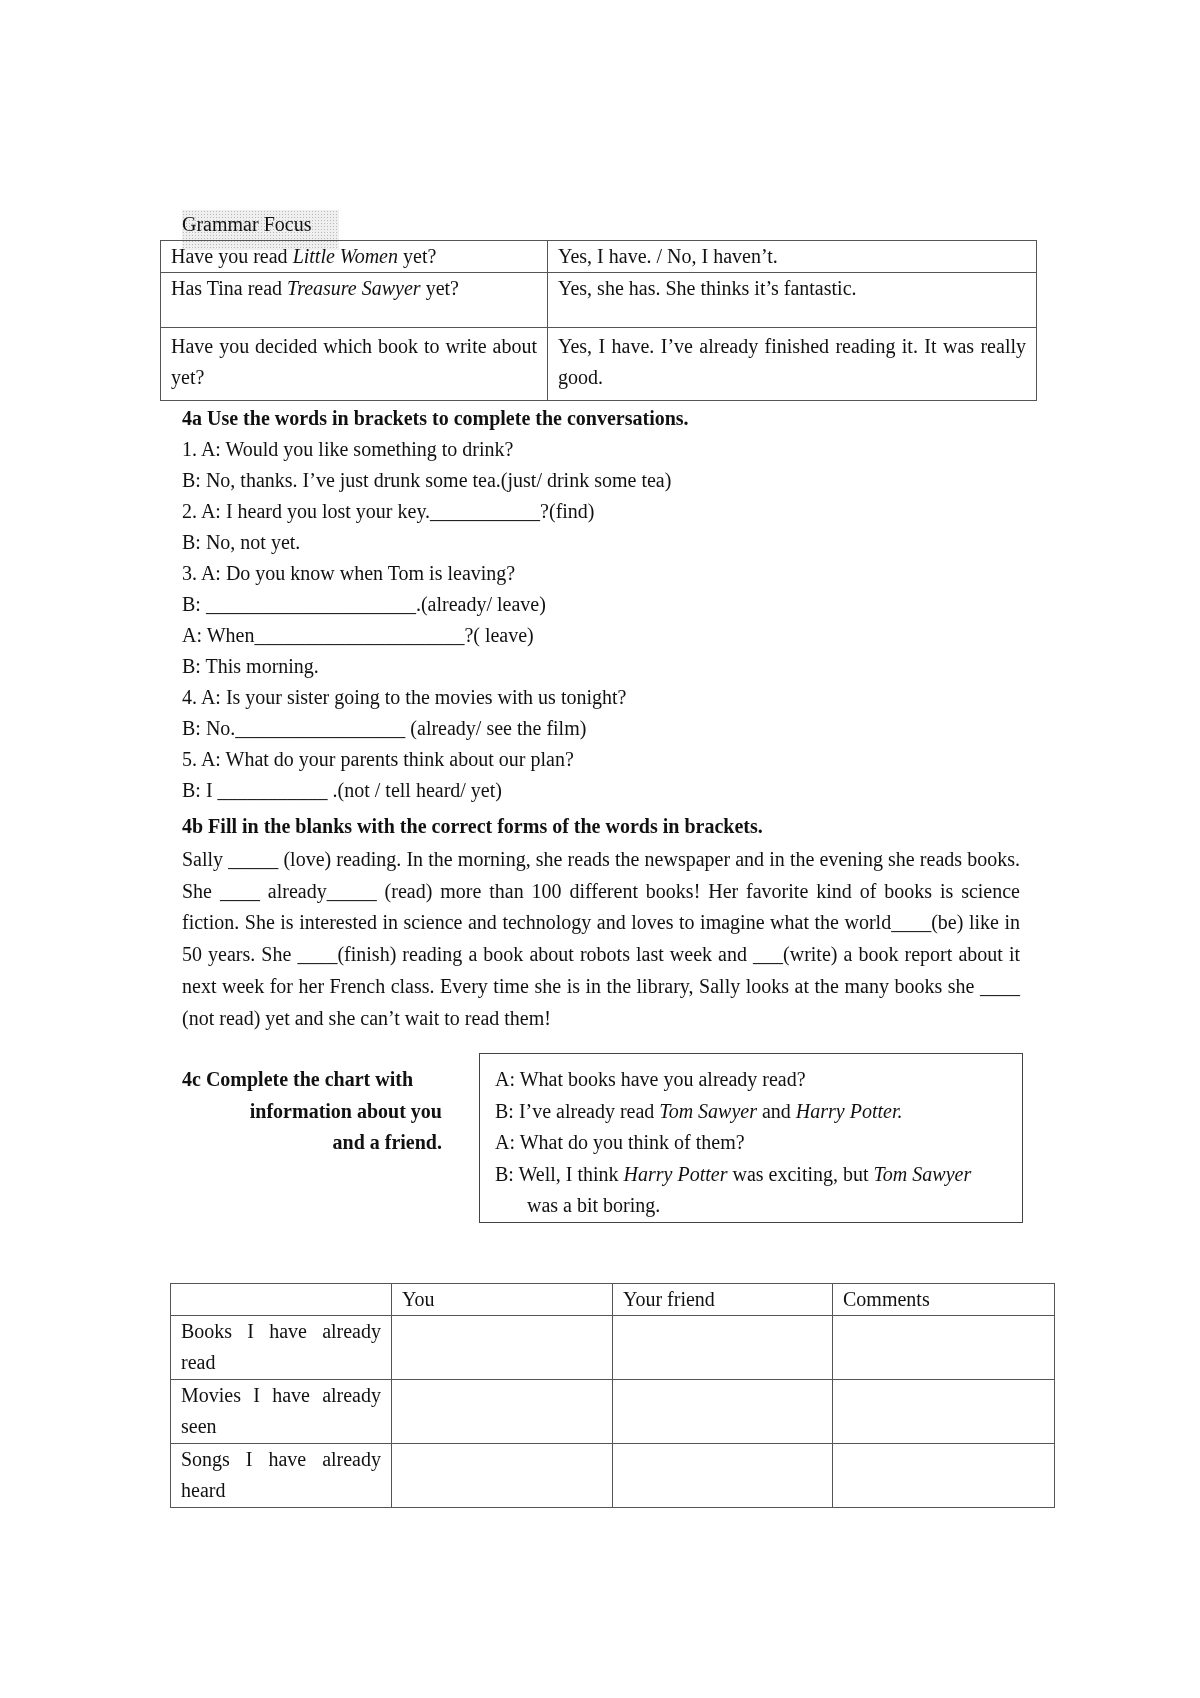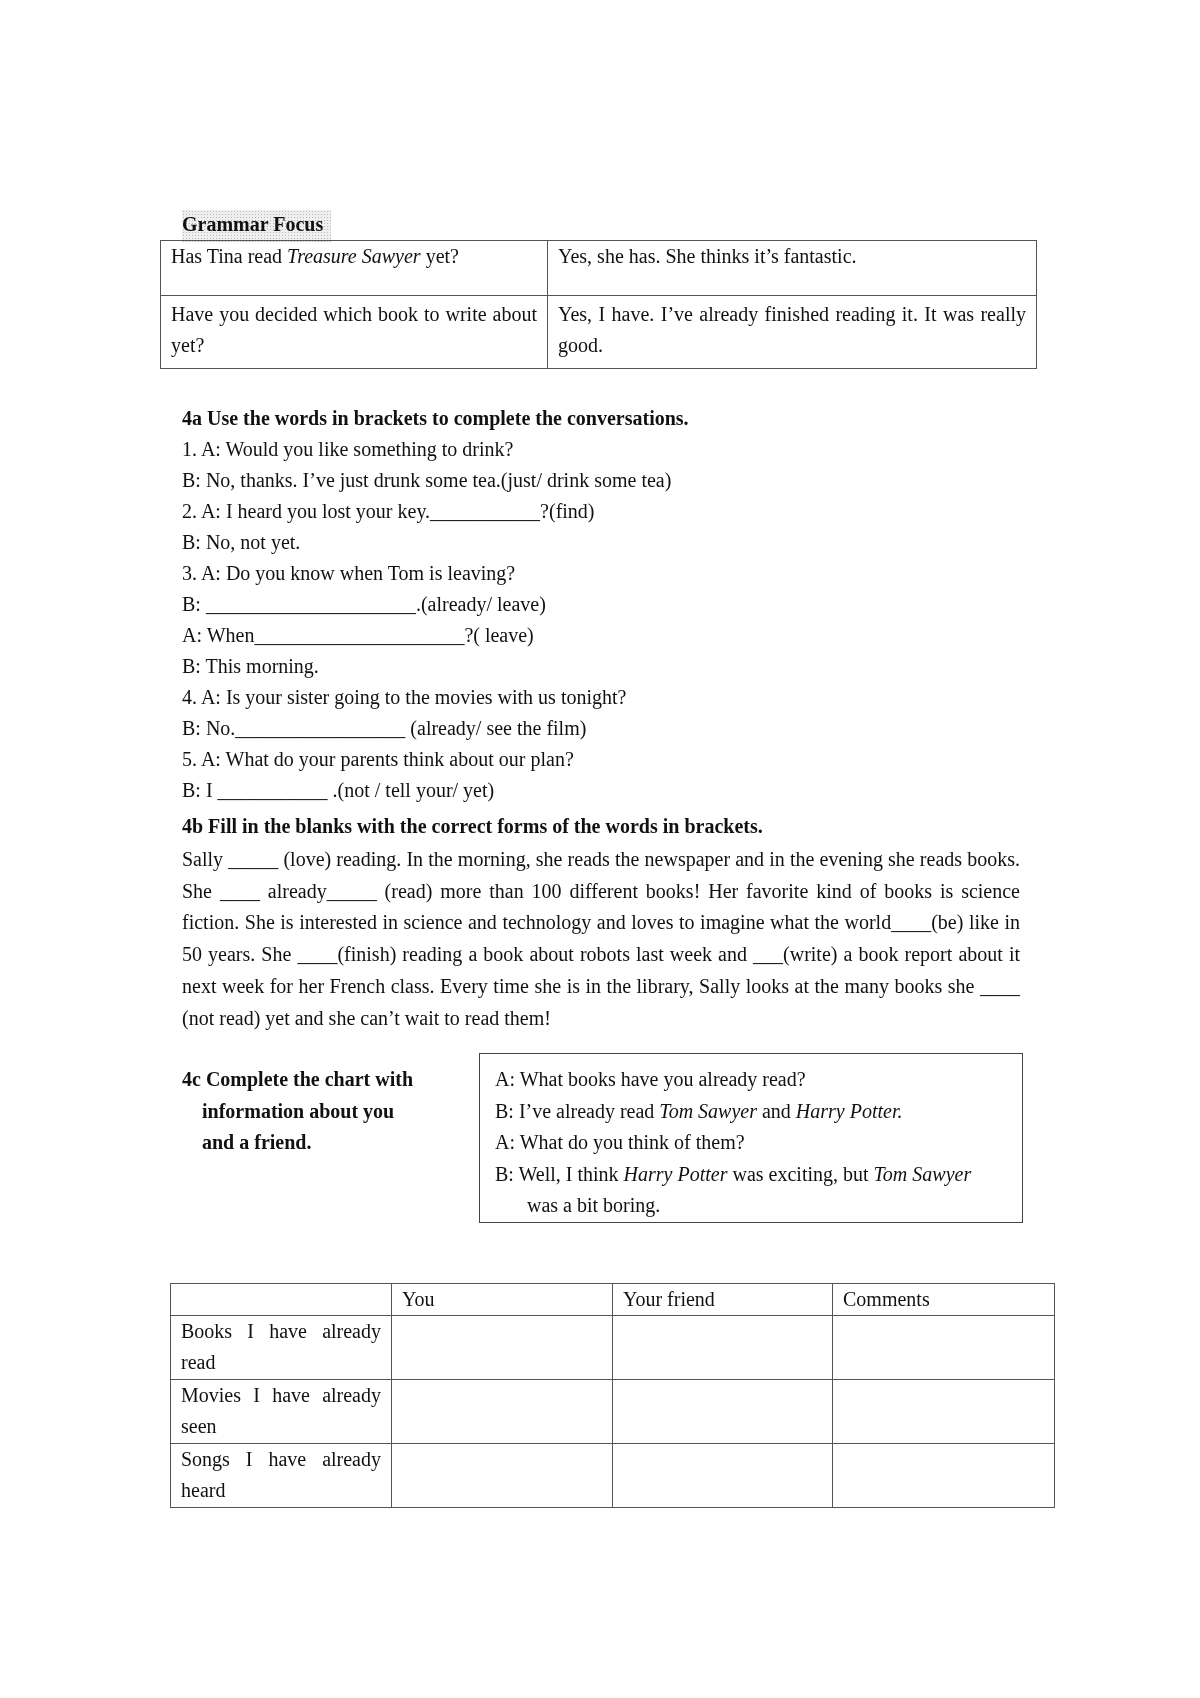--- a/index.html
+++ b/index.html
@@ -8,39 +8,39 @@
     font-family: "Liberation Serif", "DejaVu Serif", serif;
     color: #111;
     font-size: 20px;
   }
   .line { position: absolute; left: 182px; white-space: nowrap; line-height: 30px; height: 30px; }
   .bold { font-weight: bold; }
   i { font-style: italic; }
 
   
   .gf-title {
-    position: absolute; left: 182px; top: 210px; height: 32px; line-height: 28px;
-    padding-right: 8px; font-weight: bold; font-size: 20px;
+    position: absolute; left: 182px; top: 210px; height: 40px; line-height: 28px;
+    padding-right: 28px; font-weight: normal; font-size: 20px;
     background-image: radial-gradient(#b9b9b9 0.8px, transparent 0.9px);
     background-size: 3px 3px; background-color: #efefef;
   }
   table { border-collapse: collapse; position: absolute; table-layout: fixed; }
   table td { border: 1.5px solid #555; vertical-align: top; padding: 0 10px; line-height: 31px; }
   .gf-table { left: 160px; top: 240px; width: 876px; }
   .gf-table td { text-align: justify; text-align-last: left; }
 
   
   .para4b {
     position: absolute; left: 182px; top: 844px; width: 838px;
     line-height: 31.7px; text-align: justify; font-size: 20px;
   }
 
   
   .h4c { position: absolute; left: 182px; top: 1064px; line-height: 31.5px; font-weight: bold; width: 260px; }
-  .h4c .indent { padding-left: 20px; display: block; }
+  .h4c .indent { padding-left: 20px; display: block; text-align: right; }
   .dialog-box {
     position: absolute; left: 479px; top: 1053px; width: 544px; height: 170px;
     border: 1.5px solid #444; box-sizing: border-box;
     padding: 10px 12px 0 15px; line-height: 31.5px;
   }
   .dialog-box .cont { padding-left: 32px; }
   .chart-table { left: 170px; top: 1243px; width: 884px; margin-top: 40px; }
   .chart-table td { line-height: 31px; padding: 0 10px; text-align: justify; text-align-last: left; }
   .chart-table tr.hdr td { height: 31px; }
   .chart-table tr.body td { height: 63px; }
@@ -48,20 +48,24 @@
 </head>
 <body>
 
 <div class="gf-title">Grammar Focus</div>
 <table class="gf-table">
   <colgroup>
       <col style="width:387px">
       <col style="width:489px">
     </colgroup>
   <tbody>
+      <tr style="height:32px">
+    <td><span>Have you read </span><i>Little Women</i><span> yet?</span></td>
+    <td>Yes, I have. / No, I haven’t.</td>
+  </tr>
   <tr style="height:55px">
     <td><span>Has Tina read </span><i>Treasure Sawyer</i><span> yet?</span></td>
     <td>Yes, she has. She thinks it’s fantastic.</td>
   </tr>
   <tr style="height:73px">
     <td style="padding-top:3px"><span>Have you decided which book to write about yet?</span></td>
     <td style="padding-top:3px">Yes, I have. I’ve already finished reading it. It was really good.</td>
   </tr>
 </tbody>
   </table>
@@ -71,21 +75,21 @@
 <div class="line" style="top:465px">B: No, thanks. I’ve just drunk some tea.(just/ drink some tea)</div>
 <div class="line" style="top:496px">2. A: I heard you lost your key.___________?(find)</div>
 <div class="line" style="top:527px">B: No, not yet.</div>
 <div class="line" style="top:558px">3. A: Do you know when Tom is leaving?</div>
 <div class="line" style="top:589px">B: _____________________.(already/ leave)</div>
 <div class="line" style="top:620px">A: When_____________________?( leave)</div>
 <div class="line" style="top:651px">B: This morning.</div>
 <div class="line" style="top:682px">4. A: Is your sister going  to the movies with us tonight?</div>
 <div class="line" style="top:713px">B: No._________________ (already/ see the film)</div>
 <div class="line" style="top:744px">5. A: What do your parents think about our plan?</div>
-<div class="line" style="top:775px">B: I ___________ .(not / tell your/ yet)</div>
+<div class="line" style="top:775px">B: I ___________ .(not / tell heard/ yet)</div>
 
 <div class="line bold" style="top:811px">4b Fill in the blanks with the correct forms of the words in brackets.</div>
 <div class="para4b">Sally _____ (love) reading. In the morning, she reads the newspaper and in the evening she reads books. She ____ already_____ (read) more than 100 different books! Her favorite kind of books is science fiction. She is interested in science and technology and loves to imagine what the world____(be) like in 50 years. She ____(finish) reading a book about robots last week and ___(write) a book report about it next week for her French class. Every time she is in the library, Sally looks at the many books she ____ (not read) yet and she can’t wait to read them!</div>
 
 <div class="h4c">
   <span style="display:block">4c Complete the chart with</span>
   <span class="indent">information about you</span>
   <span class="indent">and a friend.</span>
 </div>
 

